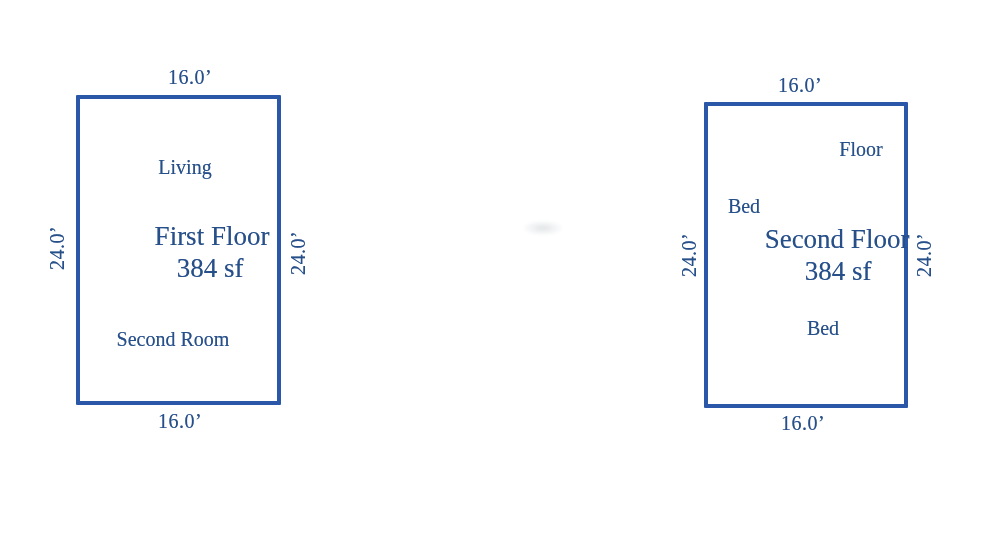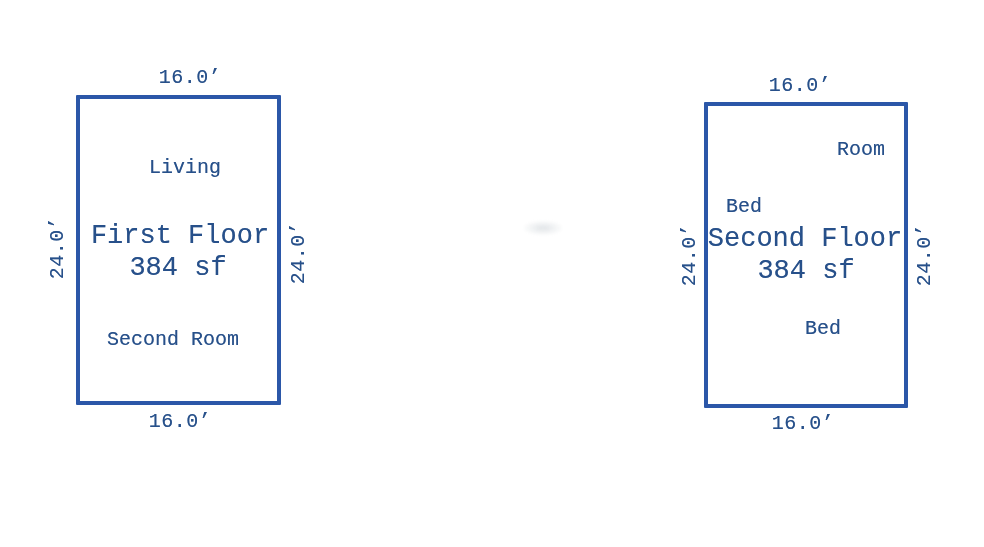--- a/index.html
+++ b/index.html
@@ -5,21 +5,21 @@
   html, body {
     margin: 0;
     padding: 0;
     background: #ffffff;
   }
   .page {
     position: relative;
     width: 984px;
     height: 430px;
     background: var(--bg, #ffffff);
-    font-family: Liberation Mono, monospace;
+    font-family: Liberation Serif, serif;
     overflow: hidden;
   }
   .outline {
     position: absolute;
     border: 4px solid var(--line, #2b57a8);
     box-sizing: border-box;
     background: transparent;
     border-radius: 1px;
   }
   .lbl {
@@ -34,20 +34,21 @@
   }
   .dim {
     font-size: 20px;
     letter-spacing: 0.5px;
   }
   .room {
     font-size: 20px;
   }
   .big {
     font-size: 27px;
+    margin-left: 32px;
   }
   .smudge {
     position: absolute;
     left: 522px;
     top: 220px;
     width: 42px;
     height: 16px;
     background: radial-gradient(ellipse at center, rgba(190,198,204,0.45) 0%, rgba(190,198,204,0.0) 70%);
     filter: blur(1px);
     pointer-events: none;
@@ -80,21 +81,21 @@
 
   <div>
     <div class="lbl dim" style="left:800px; top:85px;">16.0’</div>
 
     <div class="outline" style="left:704px; top:102px; width:204px; height:306px;"></div>
 
     <div class="lbl dim rot" style="left:689px; top:255px;">24.0’</div>
 
     <div class="lbl dim rot" style="left:924px; top:255px;">24.0’</div>
 
-    <div class="lbl room" style="left:861px; top:149px;">Room</div>
+    <div class="lbl room" style="left:861px; top:149px;">Floor</div>
 
     <div class="lbl room" style="left:744px; top:206px;">Bed</div>
 
     <div class="lbl big" style="left:805px; top:239px;">Second Floor</div>
 
     <div class="lbl big" style="left:806px; top:271px;">384 sf</div>
 
     <div class="lbl room" style="left:823px; top:328px;">Bed</div>
 
     <div class="lbl dim" style="left:803px; top:423px;">16.0’</div>

